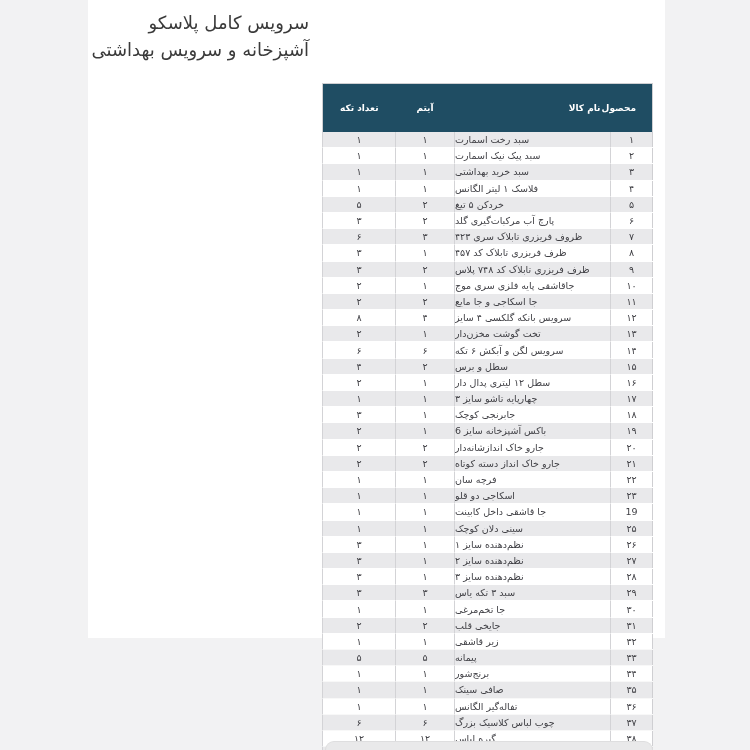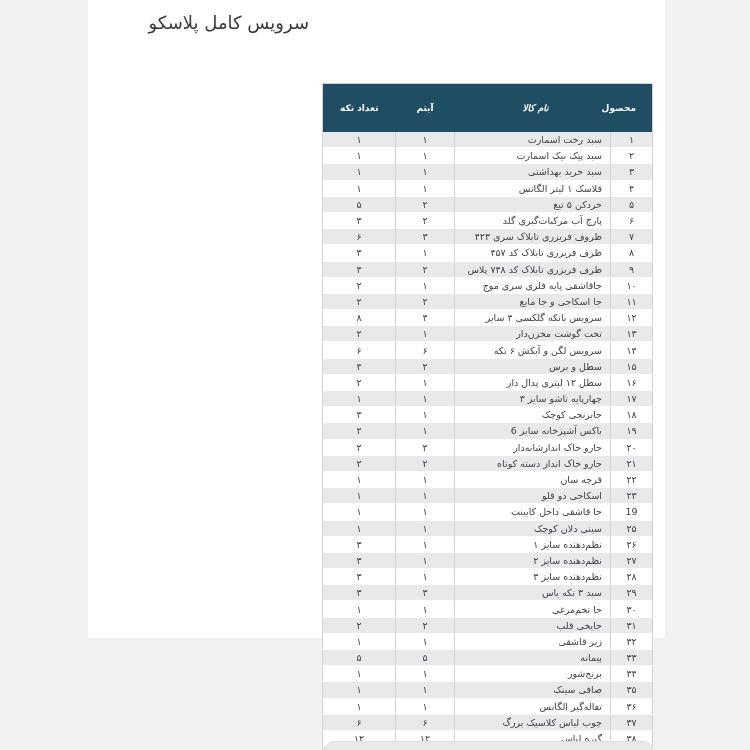--- a/index.html
+++ b/index.html
@@ -57,39 +57,38 @@
     background: #1f4d63;
     color: #ffffff;
     font-size: 9px;
     font-weight: bold;
     height: 16px;
     padding: 16px;
     text-align: center;
     border: none;
   }
   table.items th.h-name {
-    text-align: center;
+    text-align: right;
     padding-right: 10px;
-    font-style: italic;
   }
 
   table.items td {
     height: 15.2px;
     padding: 0;
     font-size: 9.5px;
     color: #3f3f44;
     text-align: center;
     vertical-align: middle;
     border-left: 1px solid #d3d3d6;
     border-bottom: 1px solid rgba(255,255,255,0.45);
     overflow: hidden;
     white-space: nowrap;
   }
   table.items td.name {
-    text-align: right;
+    text-align: left;
     padding-right: 8px;
   }
   table.items tbody tr:nth-child(odd) td { background: #e9e9eb; }
   table.items tbody tr:nth-child(even) td { background: #ffffff; }
 
   table.items tfoot td {
     background: #e5e5e8;
     height: 17px;
     font-size: 10px;
     font-weight: bold;
@@ -111,20 +110,21 @@
   }
 </style>
 </head>
 <body>
 
 <div class="page">
   <div class="card">
 
     <div class="title-block">
       <div>سرویس کامل پلاسکو</div>
+      <div>آشپزخانه و سرویس بهداشتی</div>
     </div>
 
     <div class="table-wrap">
       <table class="items">
         <colgroup>
           <col class="c-no">
             <col class="c-name">
             <col class="c-items">
             <col class="c-pieces">
         </colgroup>

